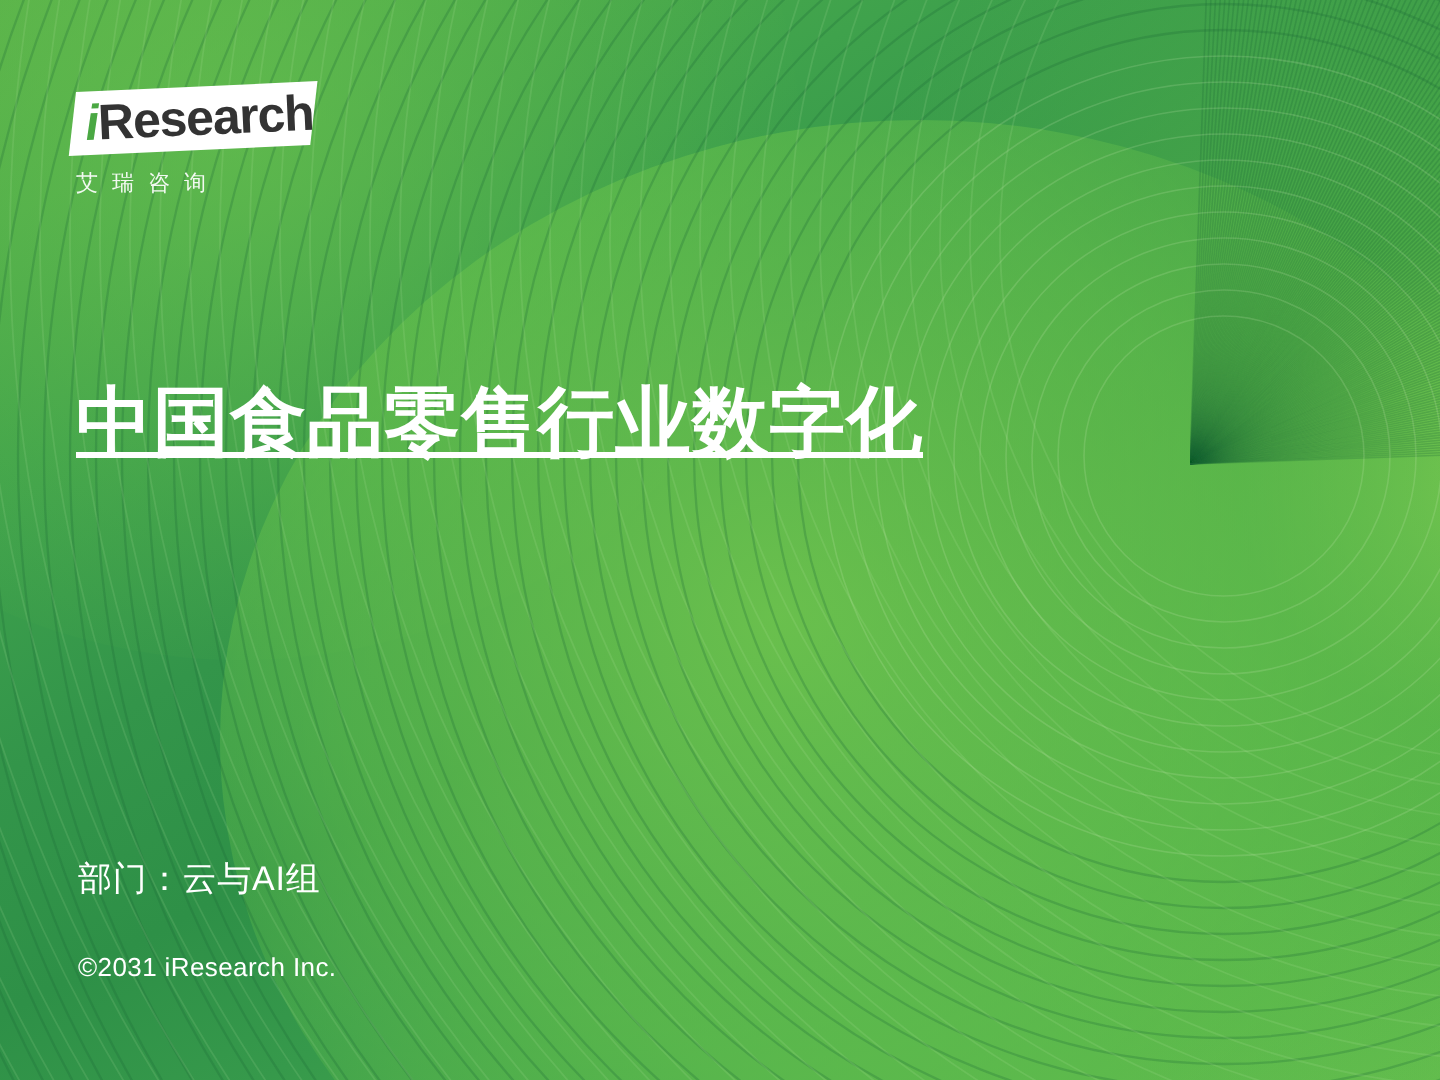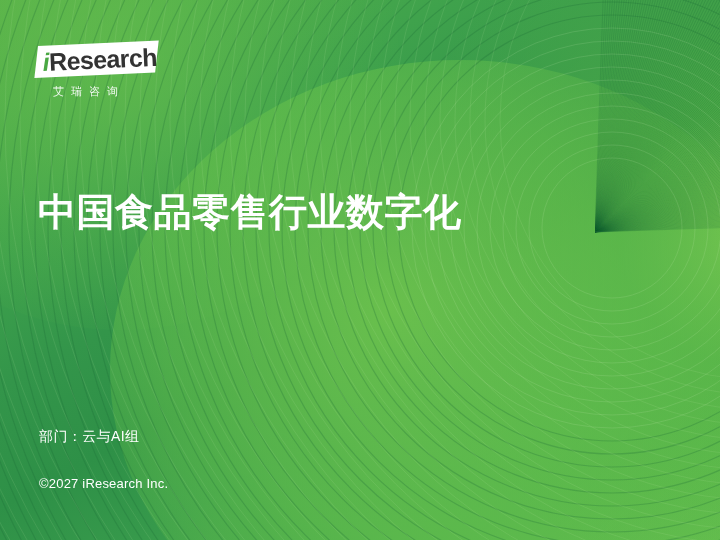--- a/index.html
+++ b/index.html
@@ -103,21 +103,21 @@
     font-size: 25px;
     line-height: 31px;
     font-weight: bold;
     letter-spacing: -0.6px;
     white-space: nowrap;
   }
   .logo-i { color: #4aa843; font-style: italic; font-weight: bold; }
   .logo-res { color: #333333; }
   .logo-sub {
     position: absolute;
-    left: 15px;
+    left: 0;
     top: 38px;
     width: 128px;
     font-size: 11px;
     color: #ffffff;
     letter-spacing: 7px;
     opacity: 0.92;
     white-space: nowrap;
   }
 
   
@@ -125,29 +125,29 @@
     position: absolute;
     left: 38px;
     top: 186px;
     width: 600px;
     color: #ffffff;
     font-size: 38px;
     font-weight: bold;
     line-height: 53px;
     letter-spacing: 0.5px;
   }
-  .title-line { display: block; white-space: nowrap; }
+  .title-line { display: block; white-space: nowrap; text-decoration: underline; }
 
   
   .dept {
     position: absolute;
     left: 39px;
     top: 428px;
     color: #ffffff;
-    font-size: 14px;
+    font-size: 17px;
     letter-spacing: 0.4px;
     white-space: nowrap;
     text-align: right;
   }
   .copyright {
     position: absolute;
     left: 39px;
     top: 476px;
     color: #ffffff;
     font-size: 13px;
@@ -478,15 +478,15 @@
       <div class="logo-text"><span class="logo-i">i</span><span class="logo-res">Research</span></div>
     </div>
     <div class="logo-sub">艾瑞咨询</div>
   </div>
 
   <div class="title">
     <span class="title-line">中国食品零售行业数字化</span>
   </div>
 
   <div class="dept">部门：云与AI组</div>
-  <div class="copyright">©2027 iResearch Inc.</div>
+  <div class="copyright">©2031 iResearch Inc.</div>
 
 </div>
 
 </body></html>

